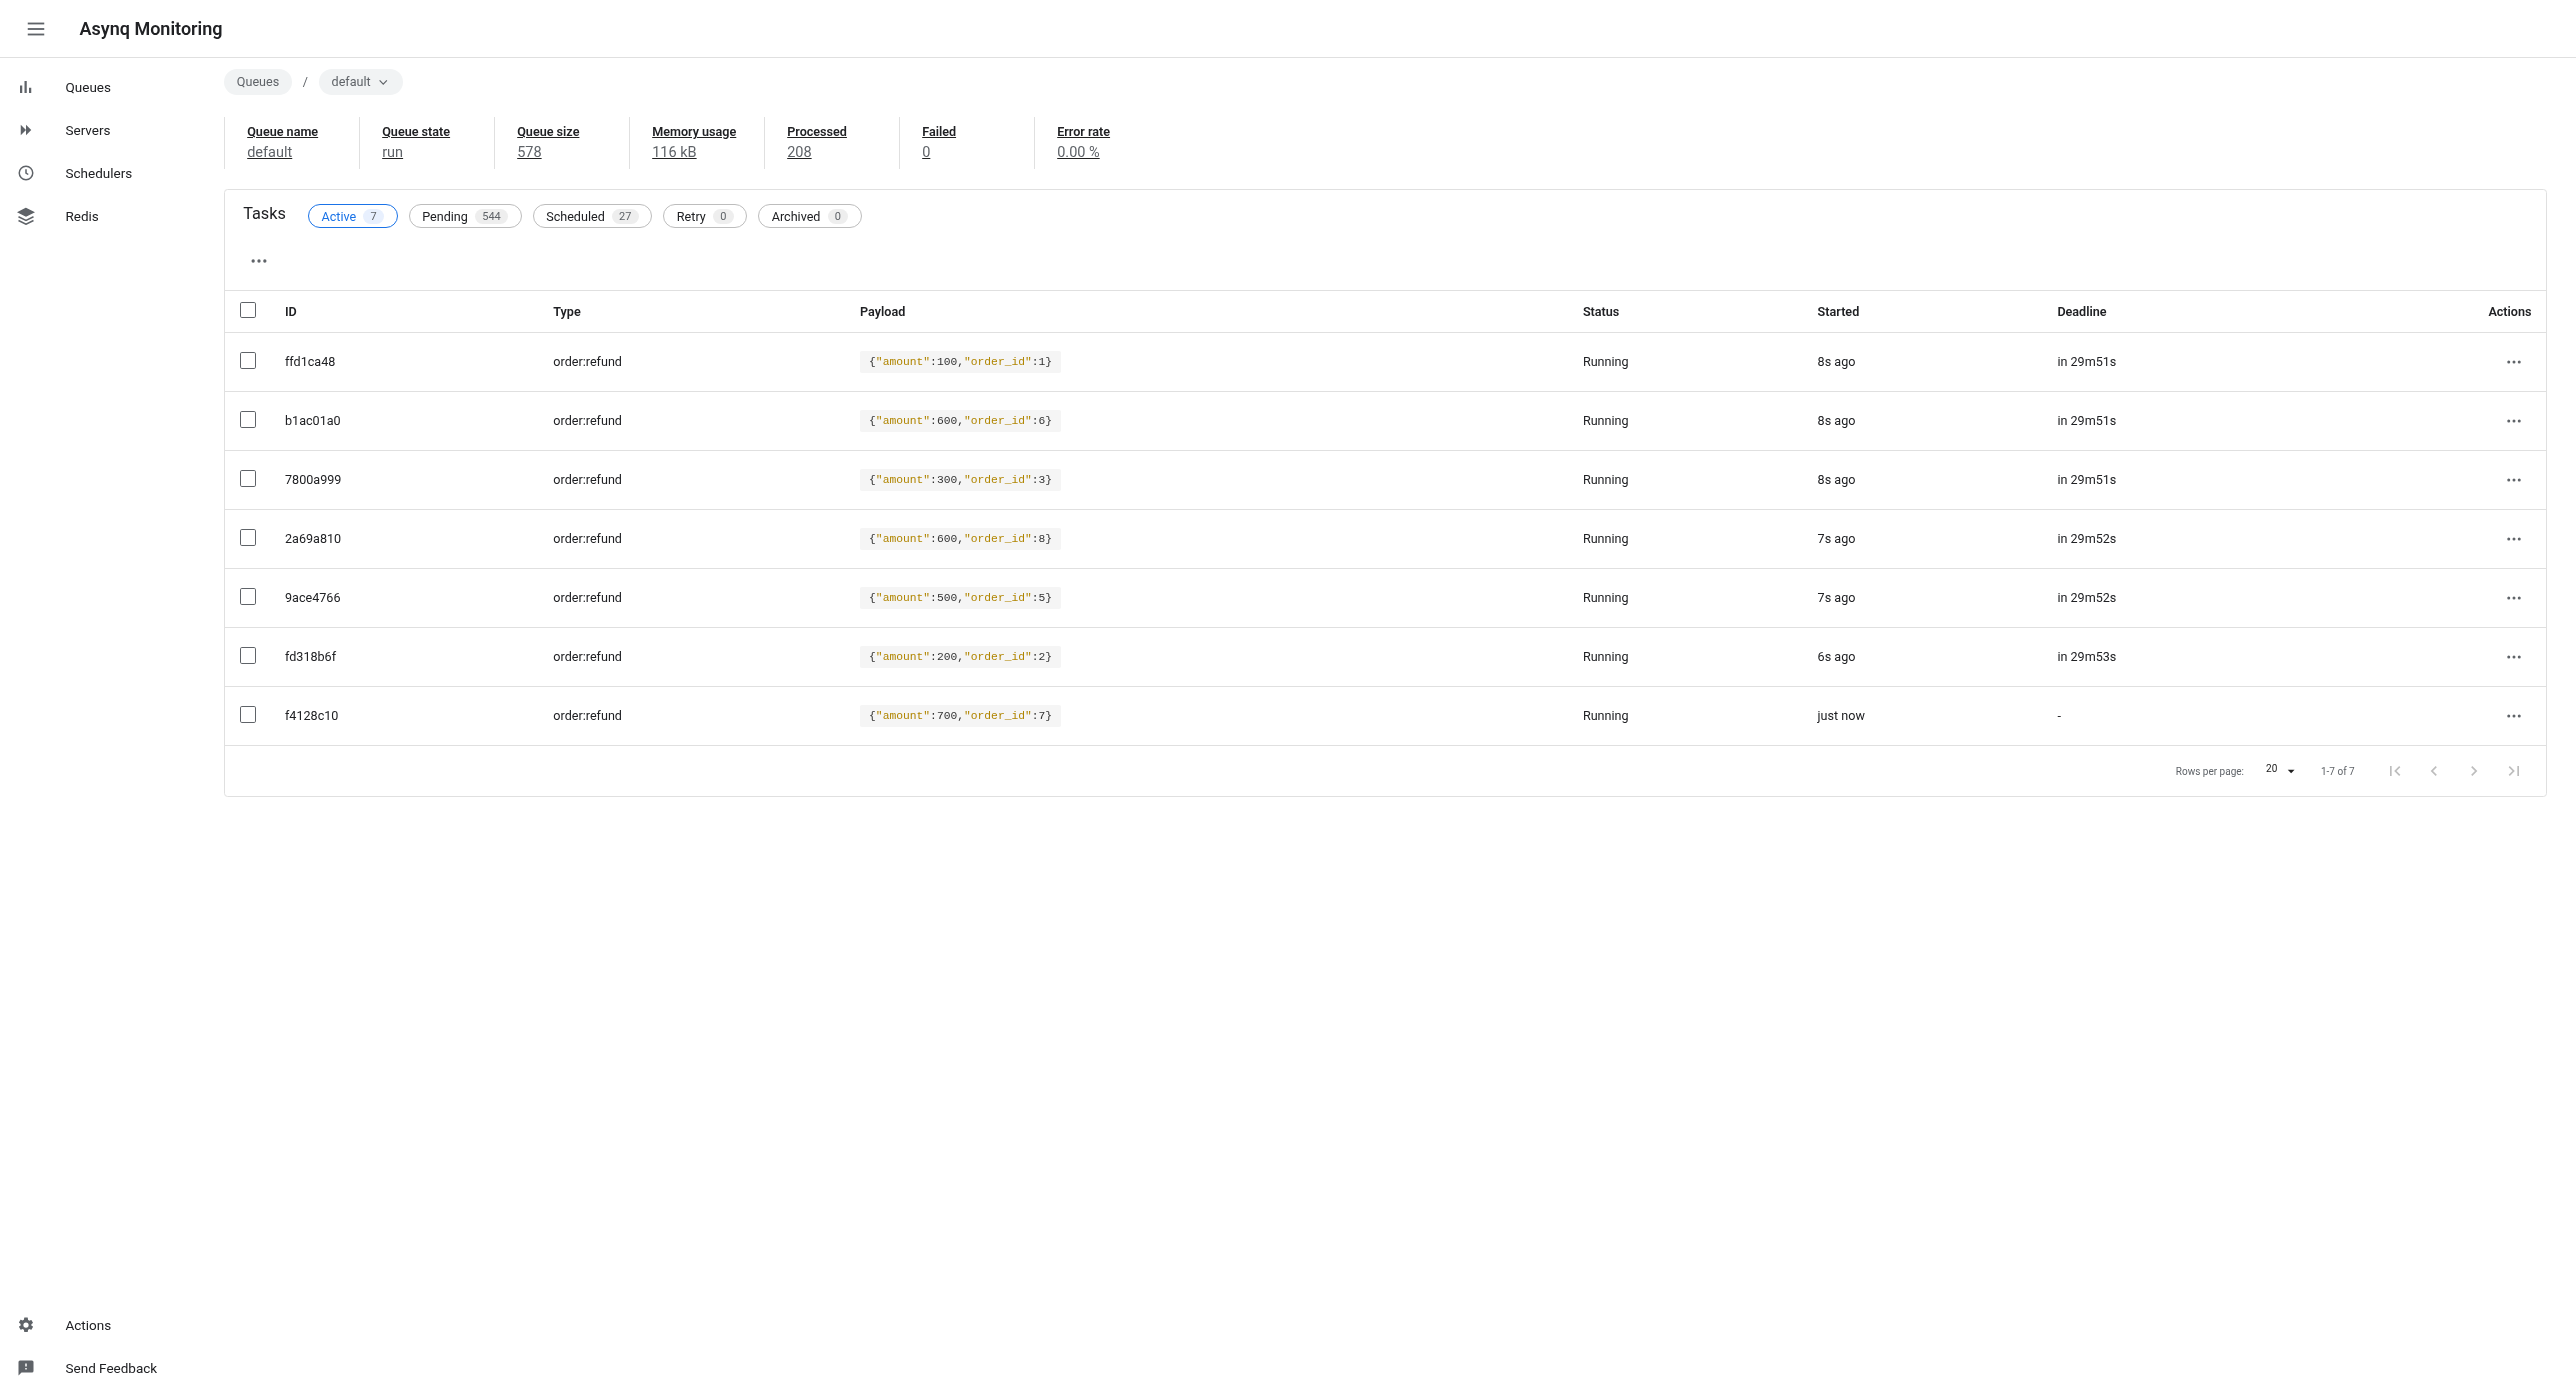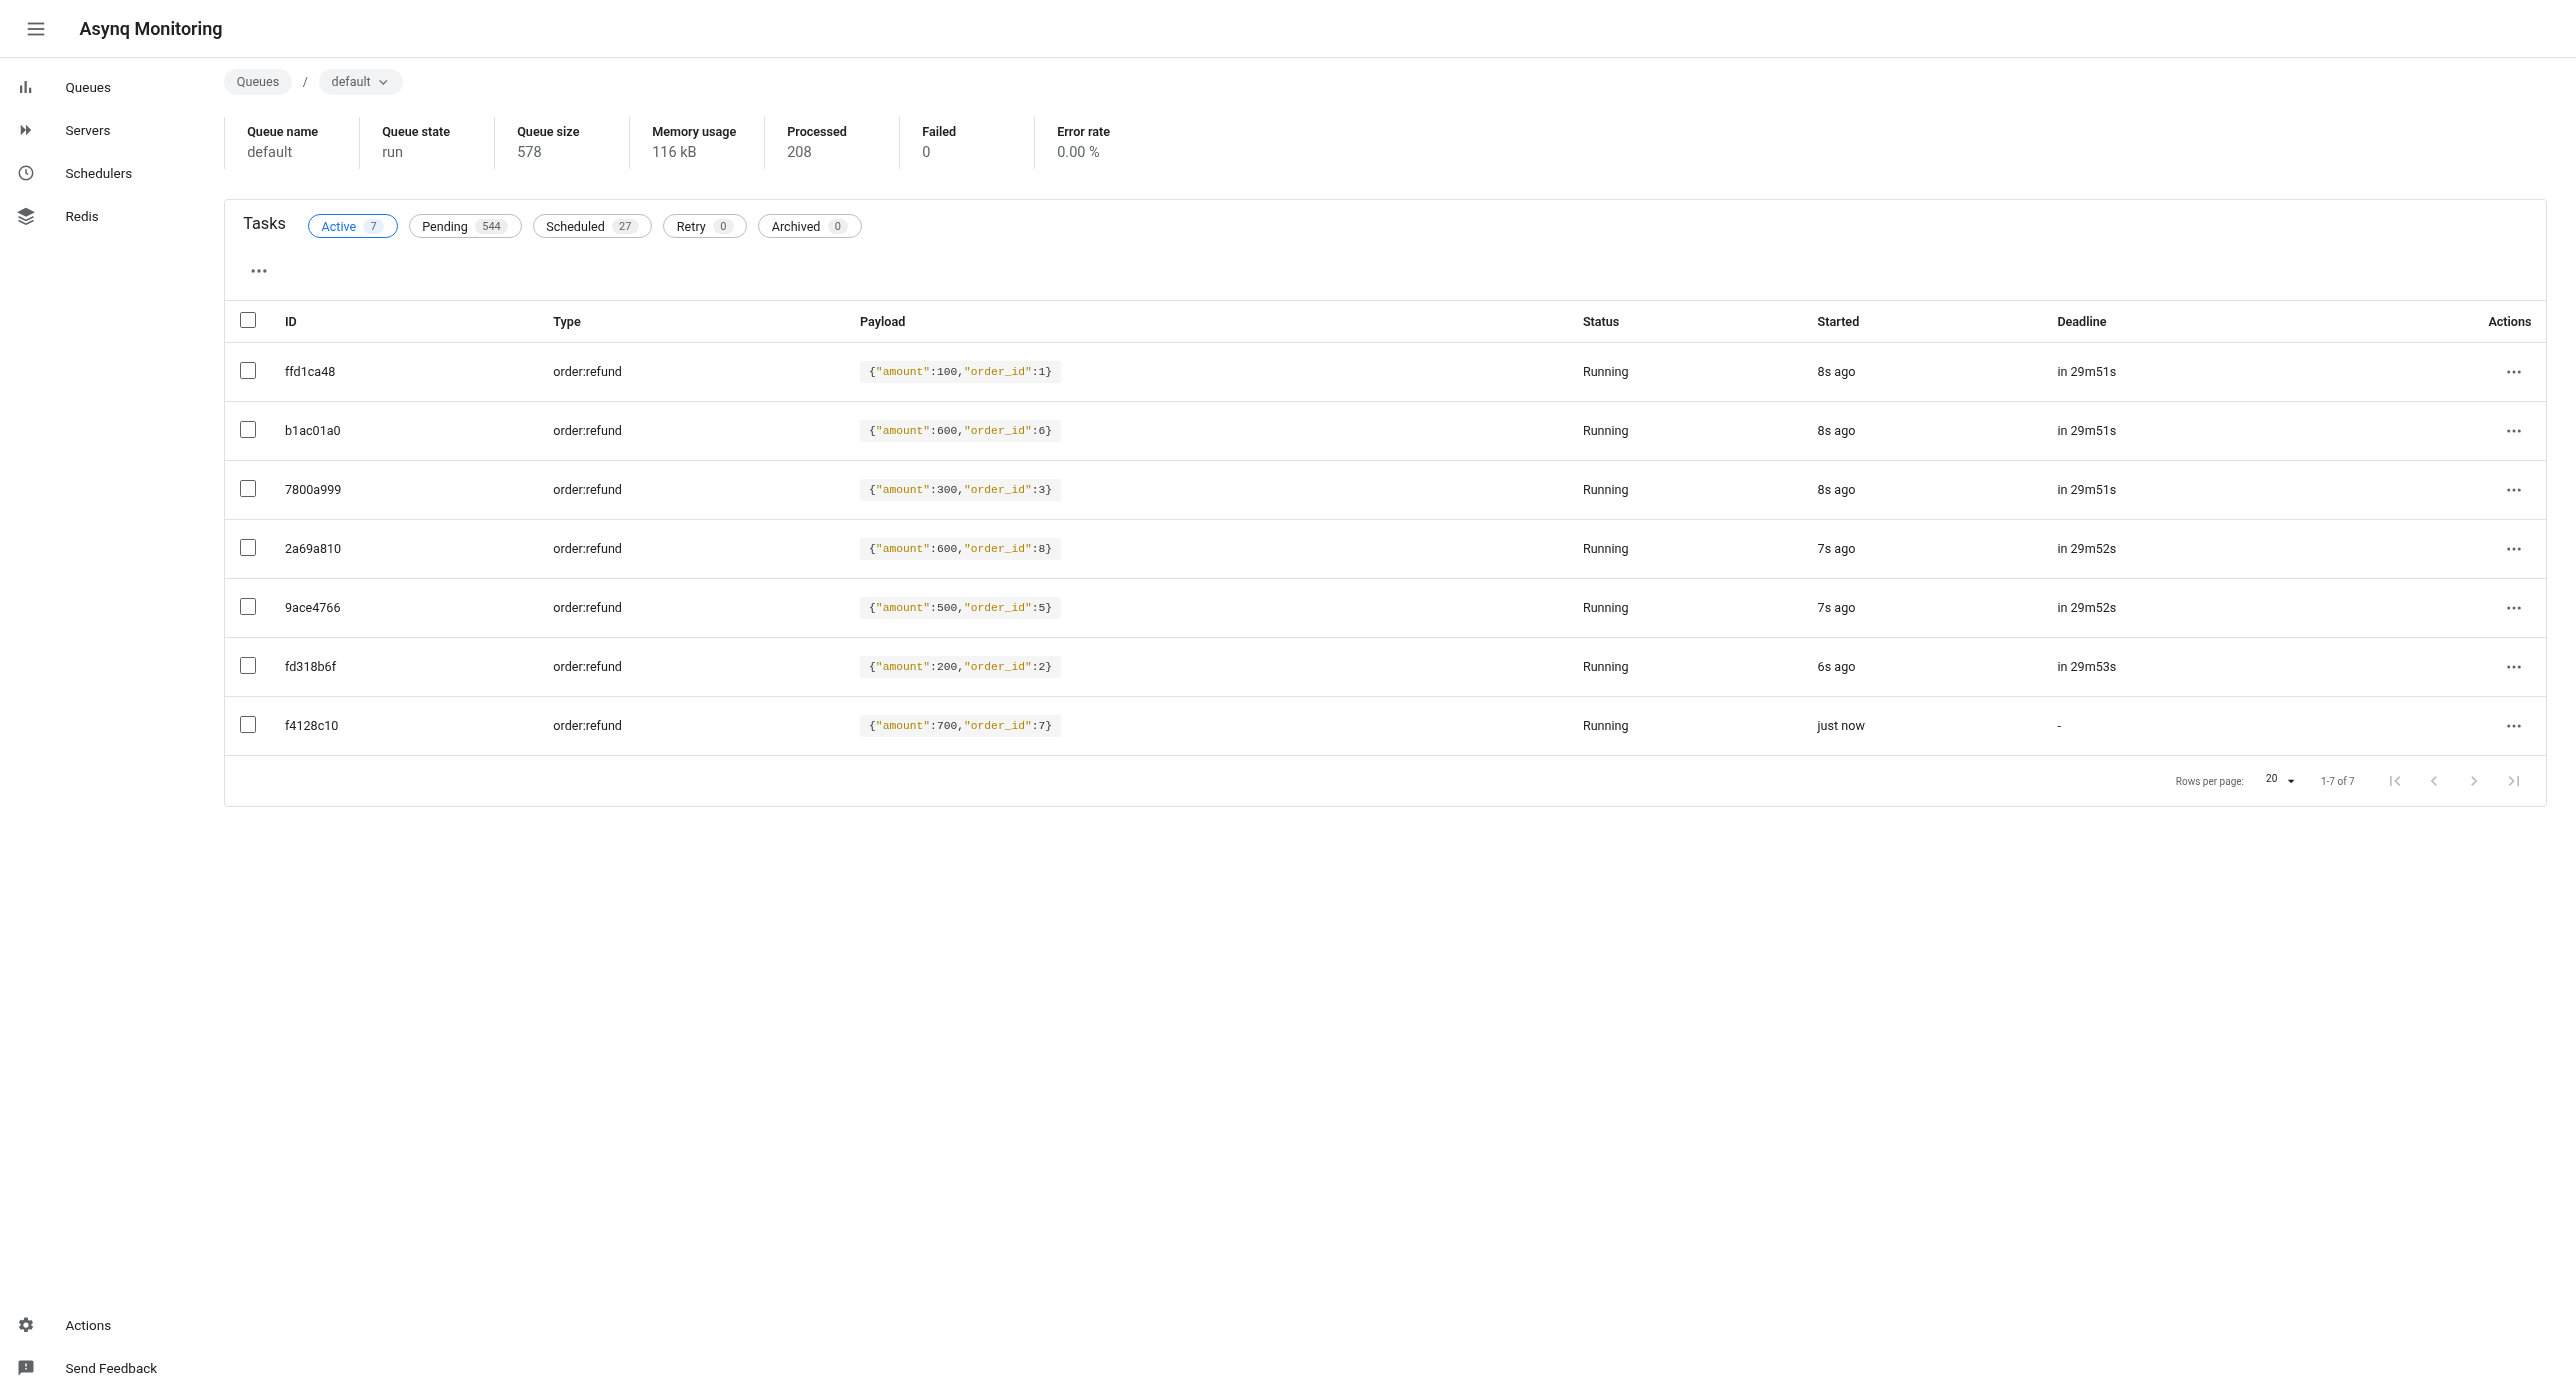--- a/index.html
+++ b/index.html
@@ -84,21 +84,22 @@
   cursor: pointer;
   display: flex;
   align-items: center;
   gap: 5.4px;
 }
 .crumb-sep { color: #5f6368; }
 
 
 .stats {
   display: flex;
-  margin-bottom: 30px;
+  margin-bottom: 20px;
+  text-decoration: underline;
 }
 .stat {
   padding: 7.2px 22px;
   border-left: 0.9px solid #e0e0e0;
   min-width: 135px;
 }
 .stat-label {
   font-size: 12.6px;
   font-weight: 600;
   color: #202124;

